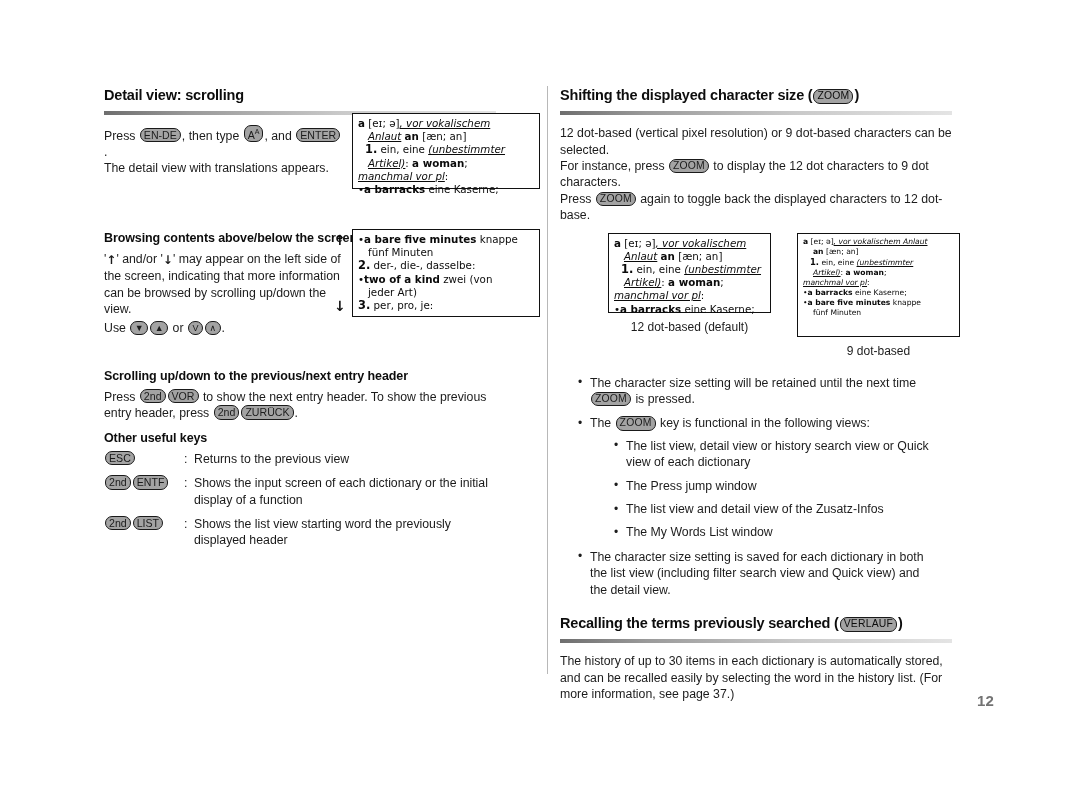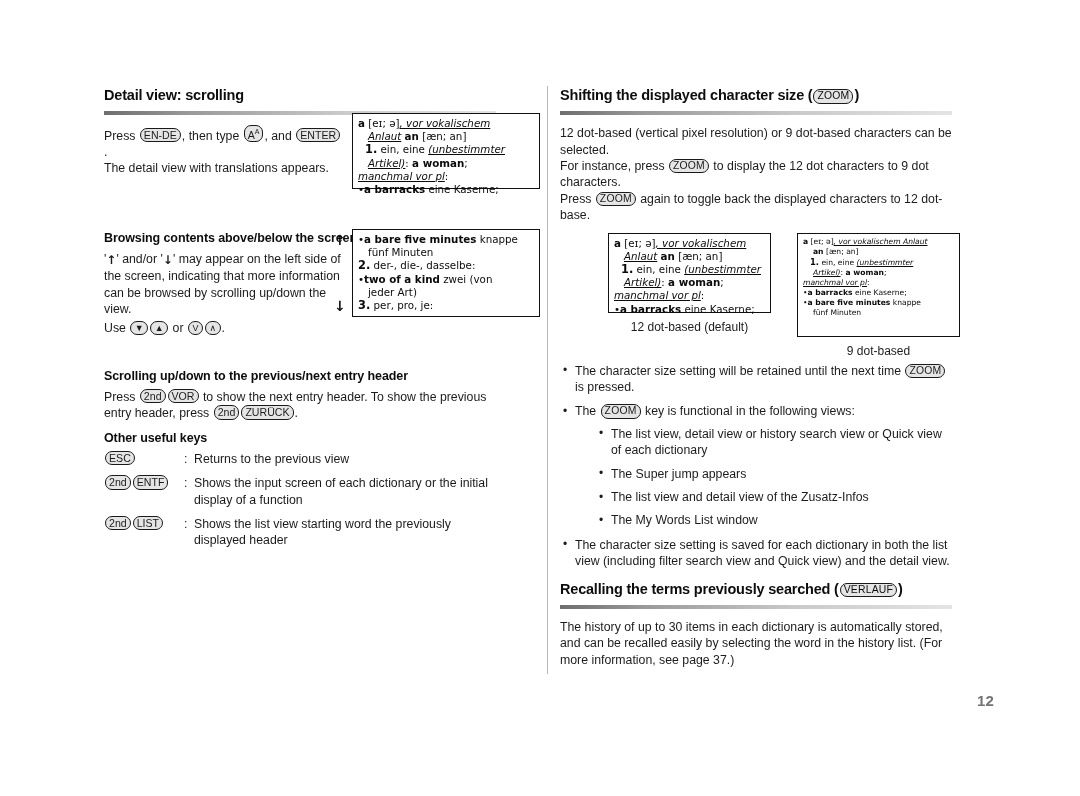--- a/index.html
+++ b/index.html
@@ -89,35 +89,35 @@
     display: inline-block;
     border: 1.2px solid #1a1a1a;
     border-radius: 7px;
     padding: 0 3px;
     margin: 0 1px;
     font-size: 10.6px;
     line-height: 12.5px;
     font-weight: normal;
     vertical-align: 1px;
     white-space: nowrap;
-    background: #e5e5e5;
+    background: #a3a3a3;
   }
   .key.arrow {
     border-radius: 7px;
     padding: 0 3.5px;
     font-size: 9px;
     line-height: 12.5px;
   }
   .key.zoom { font-size: 10.4px; letter-spacing: 0.2px; }
   .key sup { font-size: 7px; vertical-align: super; }
 
   
   ul.bullets {
     list-style: none;
-    margin: 1px;
+    margin: 16px;
     padding: 0;
   }
   ul.bullets > li {
     font-size: 12.3px;
     line-height: 16.4px;
     position: relative;
     padding-left: 14px;
     margin-bottom: 8px;
     color: #1c1c1c;
   }
@@ -357,21 +357,21 @@
     </div>
 
     <ul class="bullets">
       <li>
         <span>The character size setting will be retained until the next time </span><span class="key zoom">ZOOM</span><span> is pressed.</span>
       </li>
       <li>
         <span>The </span><span class="key zoom">ZOOM</span><span> key is functional in the following views:</span>
         <ul class="bullets nested">
           <li>The list view, detail view or history search view or Quick view of each dictionary</li>
-          <li>The Super jump appears</li>
+          <li>The Press jump window</li>
           <li>The list view and detail view of the Zusatz-Infos</li>
           <li>The My Words List window</li>
         </ul>
       </li>
       <li>The character size setting is saved for each dictionary in both the list view (including filter search view and Quick view) and the detail view.</li>
     </ul>
 
     <div class="heading-block" style="margin-top:10px">
       <h2 class="section-heading"><span>Recalling the terms previously searched (</span><span class="key zoom">VERLAUF</span><span>)</span></h2>
       <div class="heading-rule"></div>

